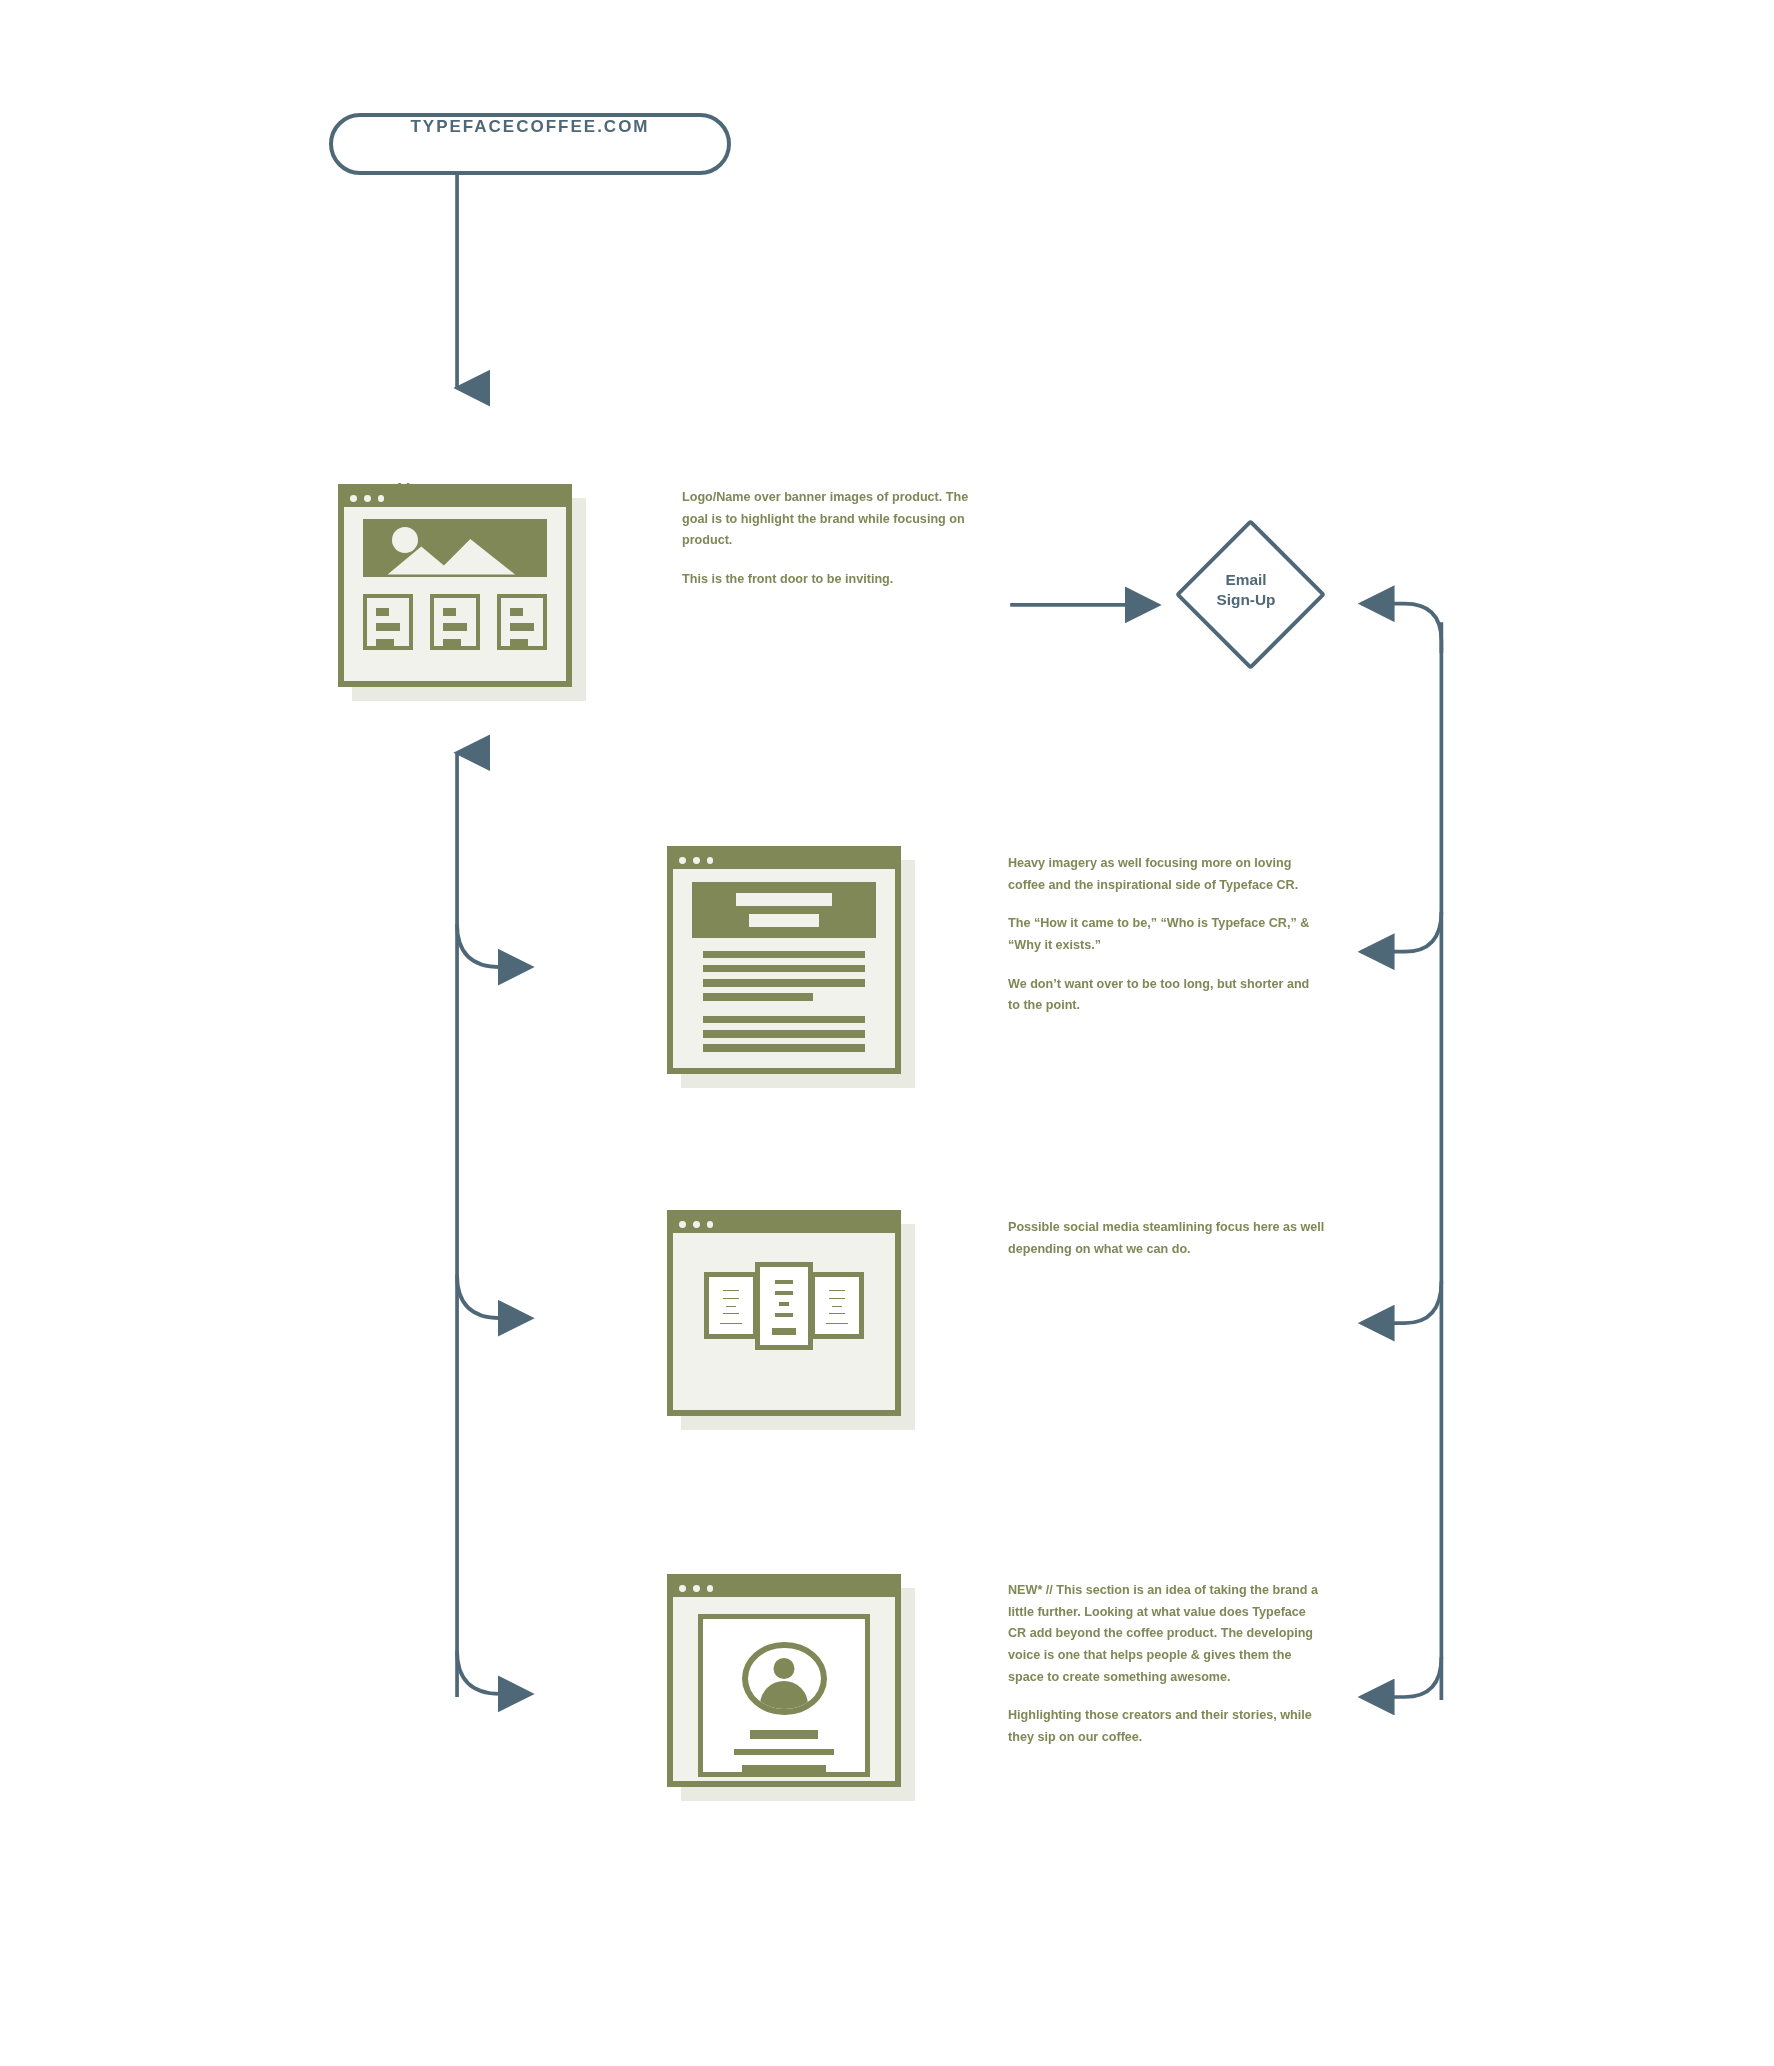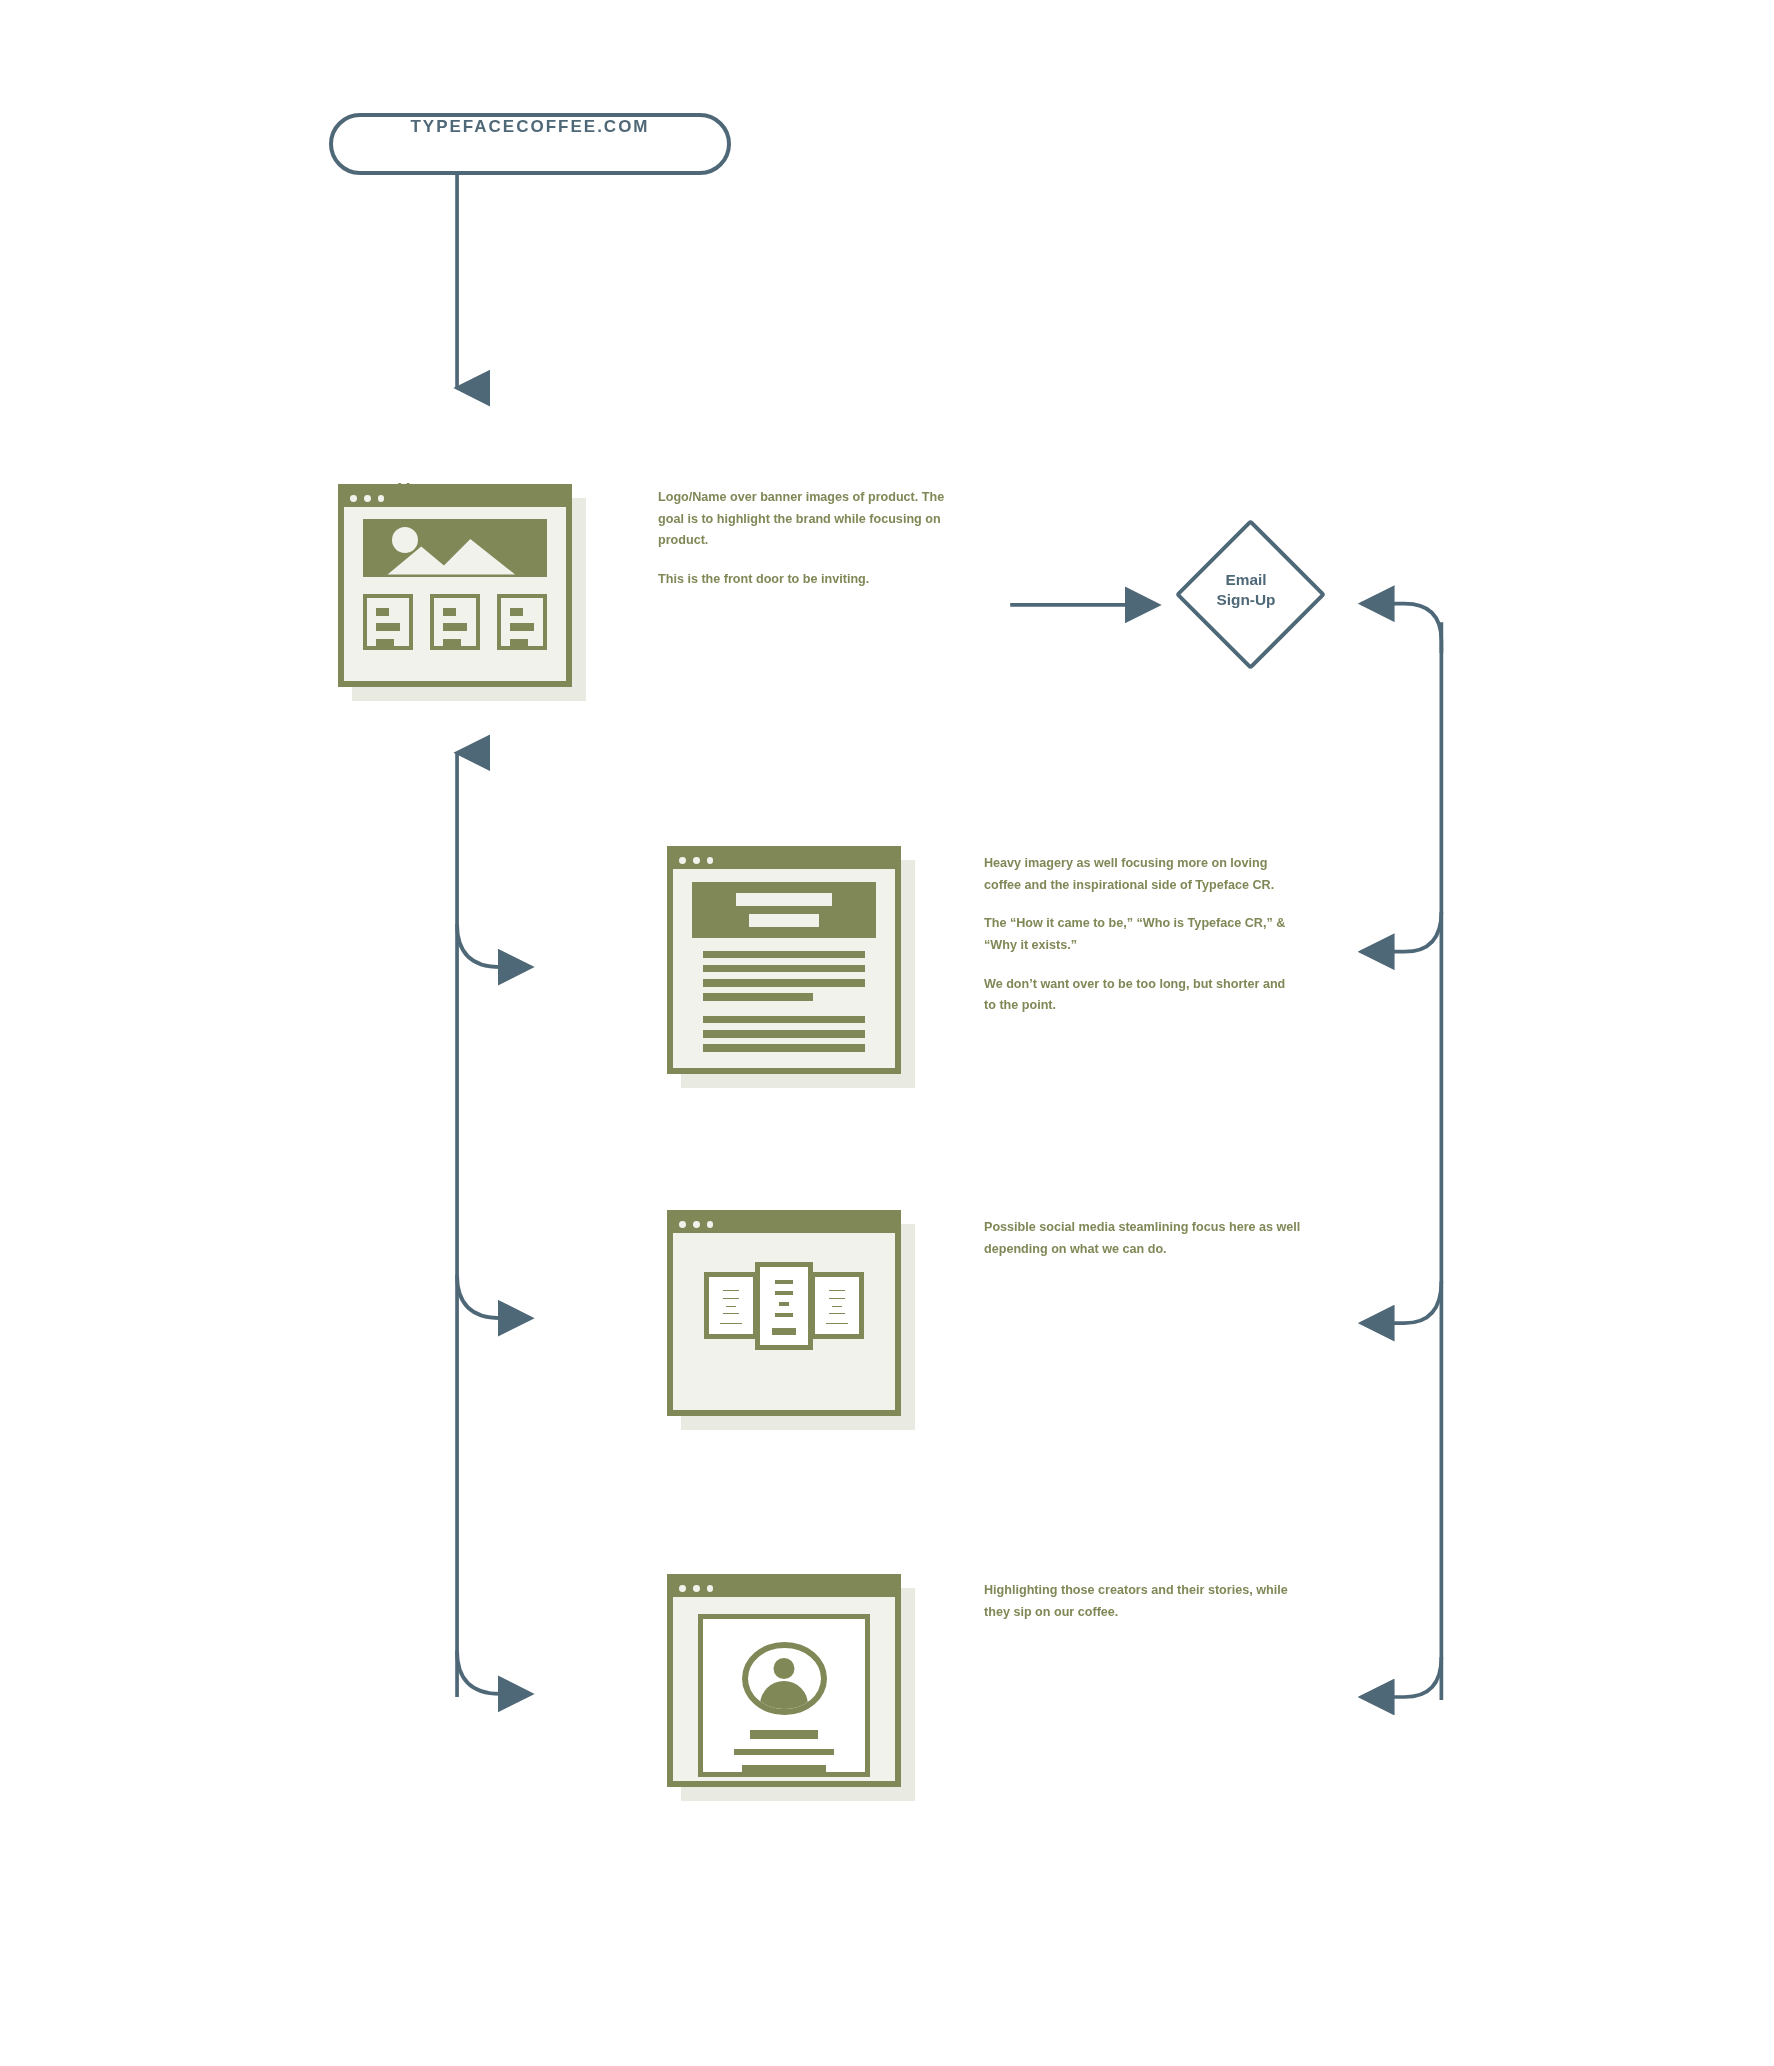--- a/index.html
+++ b/index.html
@@ -87,21 +87,21 @@
   .cr-av{margin-top:14%;width:73px;height:73px;border:6.8px solid #7f8856;border-radius:50%;
     position:relative;overflow:hidden;background:#fff;}
   .cr-av .head{position:absolute;left:50%;top:17%;width:21px;height:21px;border-radius:50%;
     background:#7f8856;transform:translateX(-50%);}
   .cr-av .body{position:absolute;left:50%;top:54%;width:48px;height:48px;border-radius:50% 50% 0 0;
     background:#7f8856;transform:translateX(-50%);}
   .cr-lines{width:100%;display:flex;flex-direction:column;align-items:center;margin-top:9%;}
   .cr-lines .bl{background:#7f8856;margin-bottom:10px;}
 
   
-  .desc{position:absolute;color:#7f8856;font-weight:700;font-size:12.6px;line-height:1.72;}
+  .desc{position:absolute;color:#7f8856;font-weight:700;font-size:12.6px;line-height:1.72;margin-left:24px;}
   .desc p{margin:0 0 17px 0;}
   .desc p:last-child{margin-bottom:0;}
 </style>
 </head>
 <body>
 
 <div class="stage">
 
   <svg class="wires" viewBox="0 0 2880 3354">
     <defs>
@@ -293,17 +293,18 @@
         <div class="cr-lines">
           <div class="bl" style="width:42%;height:8.6px;"></div>
           <div class="bl" style="width:62%;height:6.8px;"></div>
           <div class="bl" style="width:52%;height:6.8px;margin-bottom:0;"></div>
         </div>
       </div>
     </div>
   </div>
 
   <div class="desc" style="left:984px;top:1580px;width:319px;">
+    <p>NEW* // This section is an idea of taking the brand a little further. Looking at what value does Typeface CR add beyond the coffee product. The developing voice is one that helps people &amp; gives them the space to create something awesome.</p>
     <p>Highlighting those creators and their stories, while they sip on our coffee.</p>
   </div>
 
 </div>
 
 
 </body></html>

